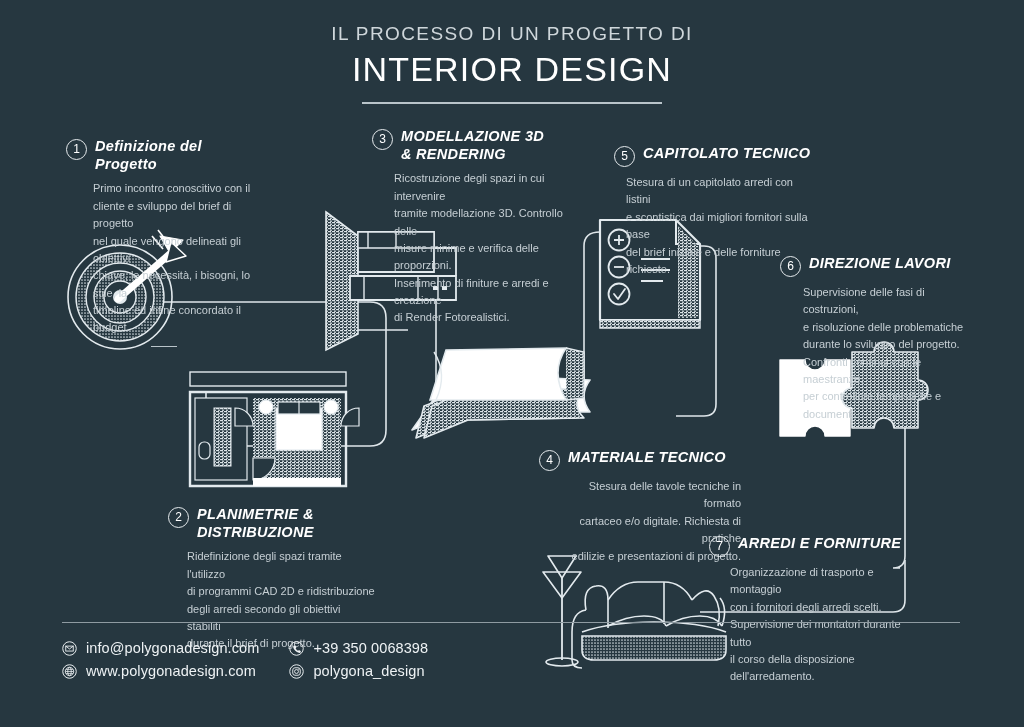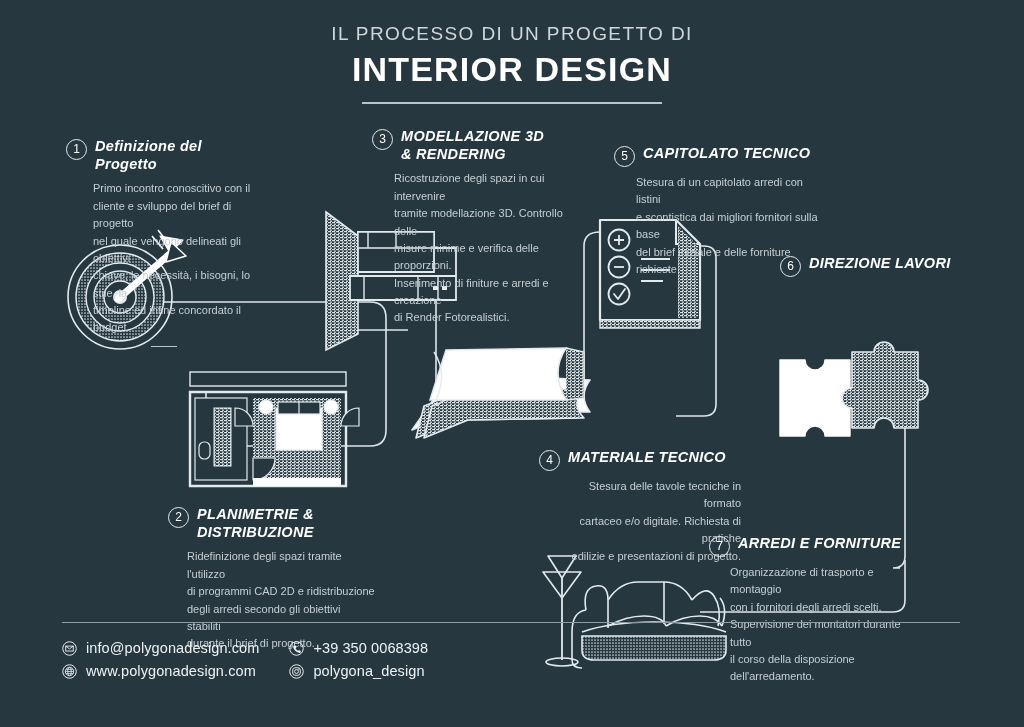--- a/index.html
+++ b/index.html
@@ -16,21 +16,21 @@
   .svgwrap{position:absolute;inset:0;}
   svg{display:block;}
 
   
   .header{position:absolute;left:0;top:24px;width:1024px;text-align:center;}
   .kicker{
     font-size:19px;letter-spacing:1.4px;color:#cfd7db;font-weight:400;
     line-height:1.1;
   }
   .bigtitle{
-    font-size:34px;font-weight:bold;color:#ffffff;letter-spacing:1.2px;
+    font-size:34px;font-weight:normal;color:#ffffff;letter-spacing:1.2px;
     margin-top:6px;line-height:1.1;
   }
   .headrule{
     width:300px;height:2px;background:#b9c4ca;margin:14px auto 0;
   }
 
   
   .step{position:absolute;}
   .step-head{display:flex;align-items:flex-start;gap:8px;}
   .num{
@@ -57,21 +57,21 @@
   .s2{left:168px;top:506px;width:215px;}
   .s2 .step-body{margin-left:19px;width:190px;}
 
   .s3{left:372px;top:128px;width:205px;}
   .s3 .step-body{margin-left:22px;width:180px;}
 
   .s4{left:539px;top:449px;width:205px;}
   .s4 .step-body{margin-left:22px;width:180px;text-align:right;}
 
   .s5{left:614px;top:145px;width:210px;}
-  .s5 .step-body{margin-left:22px;width:190px;}
+  .s5 .step-body{margin-left:12px;width:190px;}
 
   .s6{left:780px;top:255px;width:200px;}
   .s6 .step-body{margin-left:23px;width:175px;}
 
   .s7{left:709px;top:535px;width:205px;}
   .s7 .step-body{margin-left:21px;width:180px;}
 
   
   .footrule{position:absolute;left:62px;top:622px;width:898px;height:1.4px;background:#8f9ba2;}
   .contacts{position:absolute;left:62px;top:640px;display:flex;gap:14px;}
@@ -284,20 +284,25 @@
     <div class="step-body">Stesura di un capitolato arredi con listini
 e scontistica dai migliori fornitori sulla base
 del brief iniziale e delle forniture richieste.</div>
   </div>
 
   <div class="step s6">
     <div class="step-head">
       <div class="num">6</div>
       <div class="step-title">DIREZIONE LAVORI</div>
     </div>
+    <div class="step-body">Supervisione delle fasi di costruzioni,
+e risoluzione delle problematiche
+durante lo sviluppo del progetto.
+Confronti continui con le maestranze,
+per controllare tempistiche e documenti.</div>
   </div>
 
   <div class="step s7">
     <div class="step-head">
       <div class="num">7</div>
       <div class="step-title">ARREDI E FORNITURE</div>
     </div>
     <div class="step-body">Organizzazione di trasporto e montaggio
 con i fornitori degli arredi scelti.
 Supervisione dei montatori durante tutto

